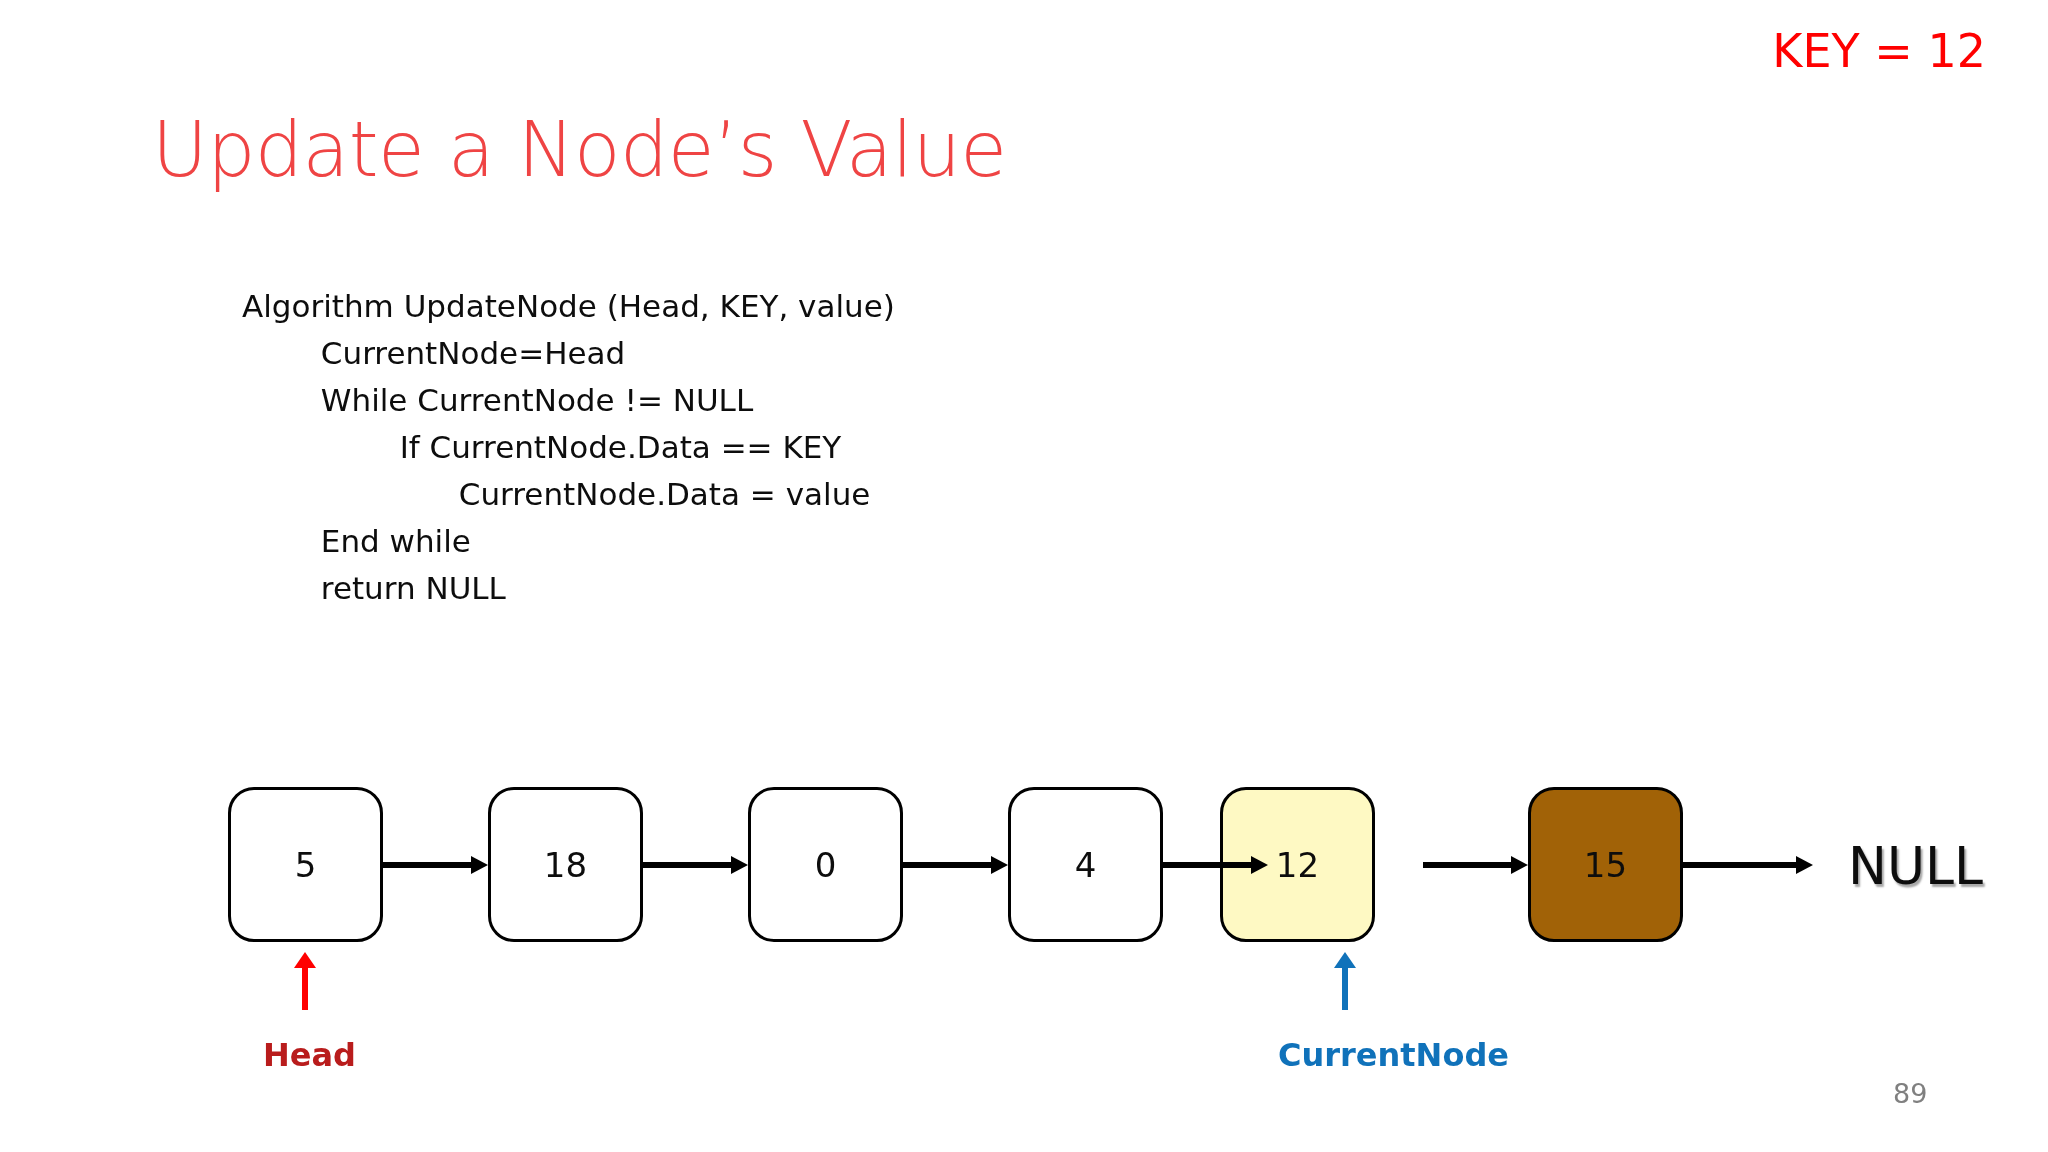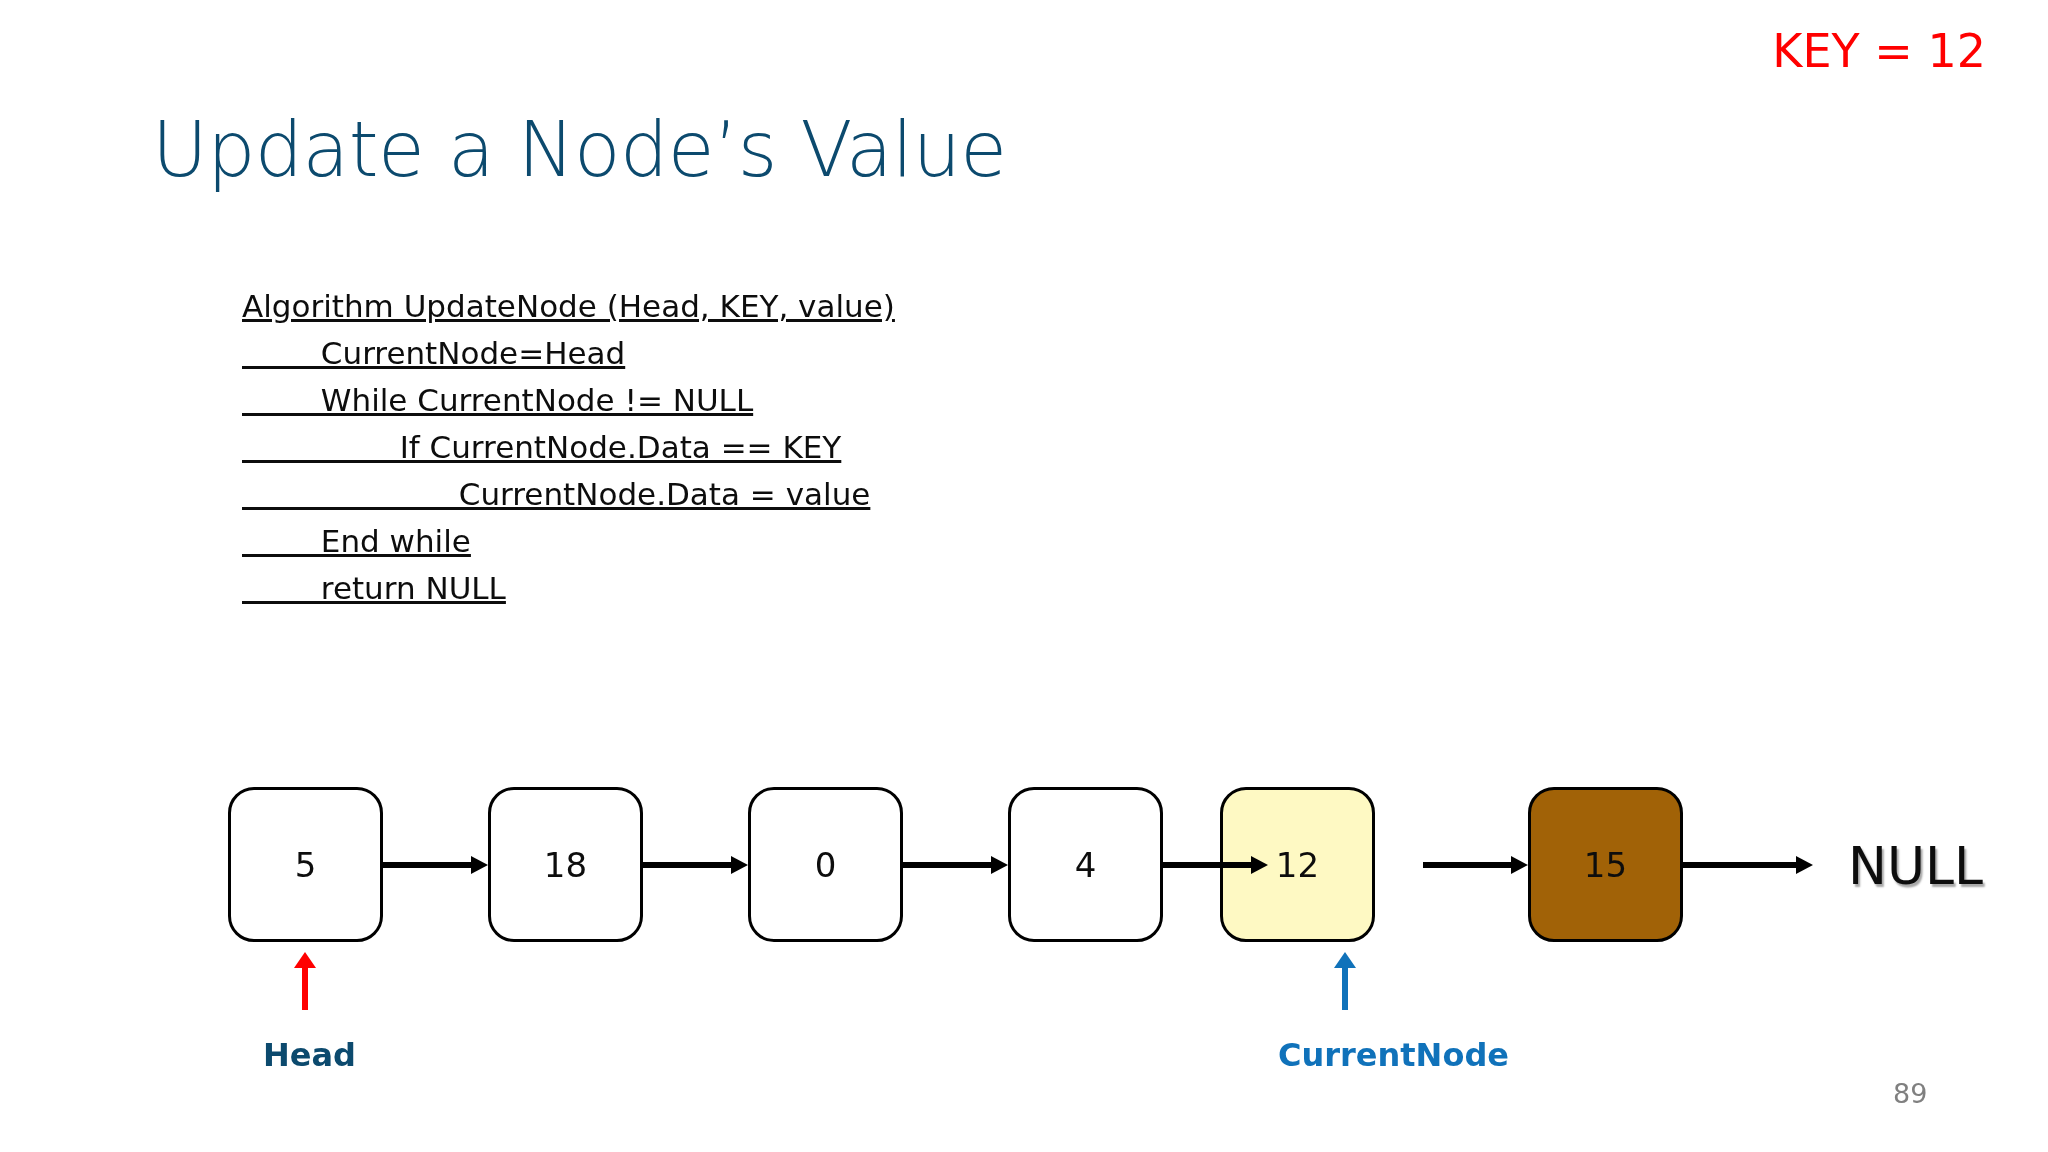--- a/index.html
+++ b/index.html
@@ -20,21 +20,21 @@
 
   
   #slide-title {
     position: absolute;
     left: 152px;
     top: 112px;
     font-family: "DejaVu Sans", "Liberation Sans", sans-serif;
     font-weight: 300;
     font-size: 76px;
     line-height: 1.0;
-    color: #0c4a6e;
+    color: #ef4444;
     letter-spacing: -0.5px;
     white-space: nowrap;
   }
 
   
   #key-label {
     position: absolute;
     right: 62px;
     top: 28px;
     font-size: 46px;
@@ -55,21 +55,20 @@
 
   
   #algorithm {
     position: absolute;
     left: 242px;
     top: 283px;
     font-size: 31px;
     line-height: 47px;
     color: #0d0d0d;
     white-space: pre;
-    text-decoration: underline;
   }
   #algorithm .code-line {
     white-space: pre;
   }
 
   
   #linked-list {
     position: absolute;
     left: 0;
     top: 0;
@@ -221,21 +220,21 @@
           <div class="shaft" style="width: 115px;"></div>
           <div class="head" style="left: 113px;"></div>
         </div>
       </div>
     <div id="null-terminator">NULL</div>
     <div id="pointers-layer">
         <div class="pointer-arrow" style="left: 294px; top: 952px; height: 58px;">
           <div class="p-head" style="border-bottom: 16px solid rgb(255, 0, 0);"></div>
           <div class="p-shaft" style="top: 14px; height: 44px; background: rgb(255, 0, 0);"></div>
         </div>
-        <div class="pointer-label" style="left: 263px; top: 1036px; color: #0c4a6e;">Head</div>
+        <div class="pointer-label" style="left: 263px; top: 1036px; color: #b91c1c;">Head</div>
         <div class="pointer-arrow" style="left: 1334px; top: 952px; height: 58px;">
           <div class="p-head" style="border-bottom: 16px solid rgb(16, 114, 186);"></div>
           <div class="p-shaft" style="top: 14px; height: 44px; background: rgb(16, 114, 186);"></div>
         </div>
         <div class="pointer-label" style="left: 1278px; top: 1036px; color: rgb(16, 114, 186);">CurrentNode</div>
       </div>
   </div>
 
   <div id="page-number">89</div>
 

